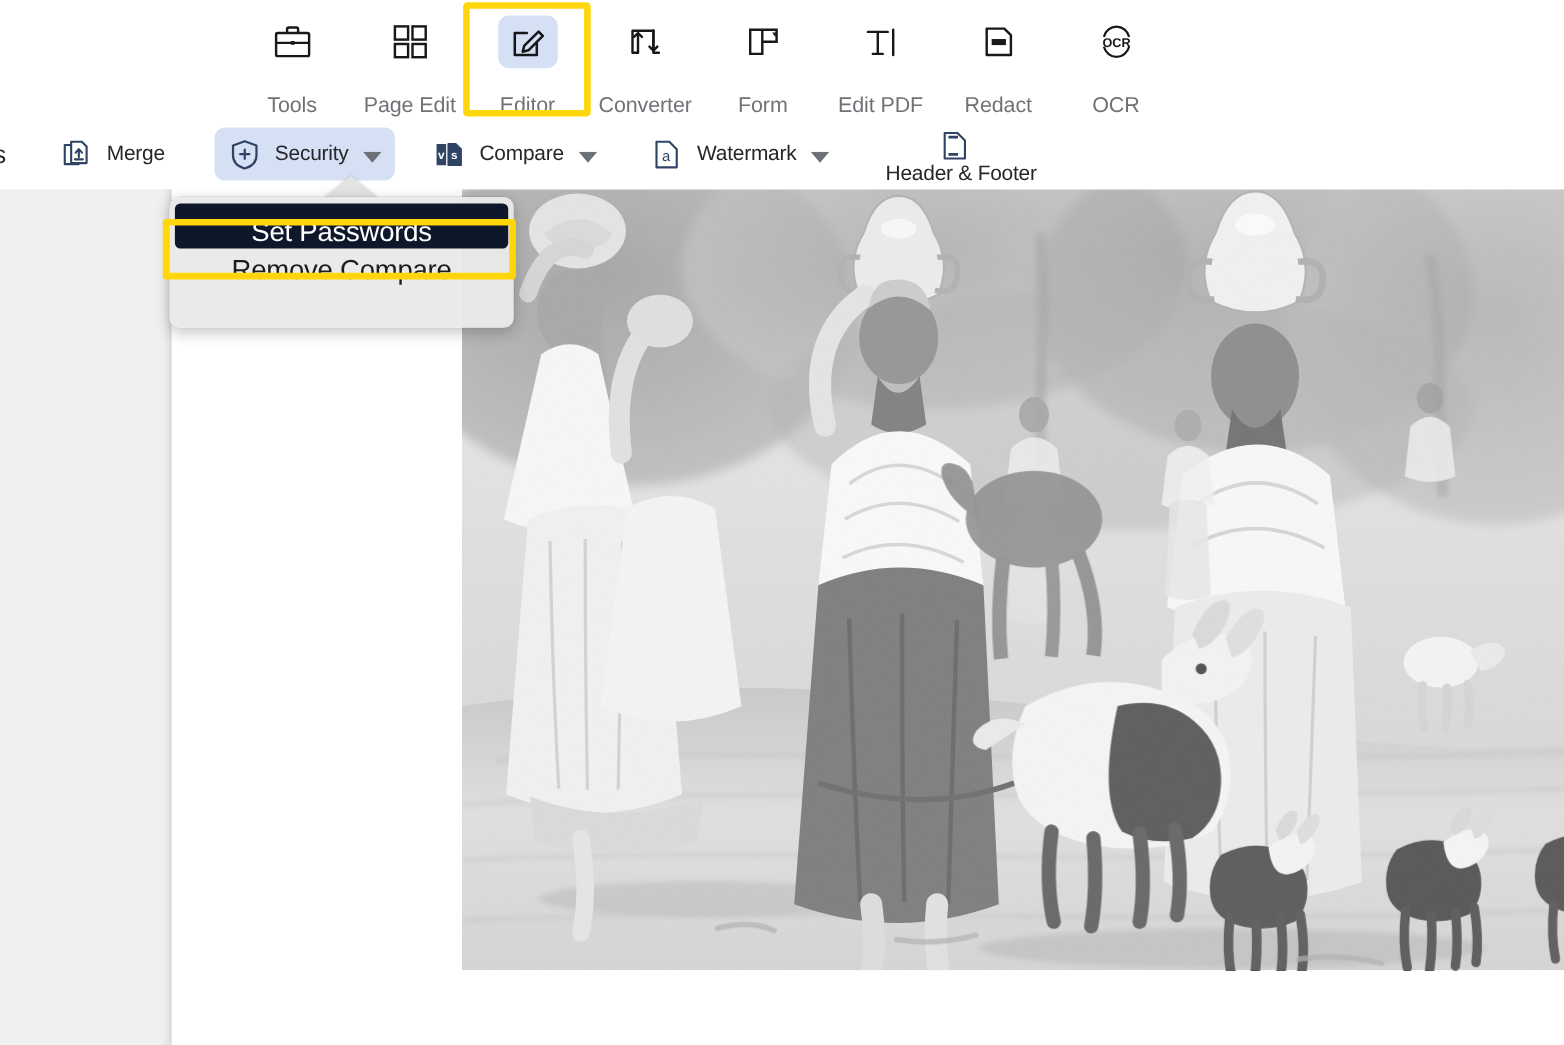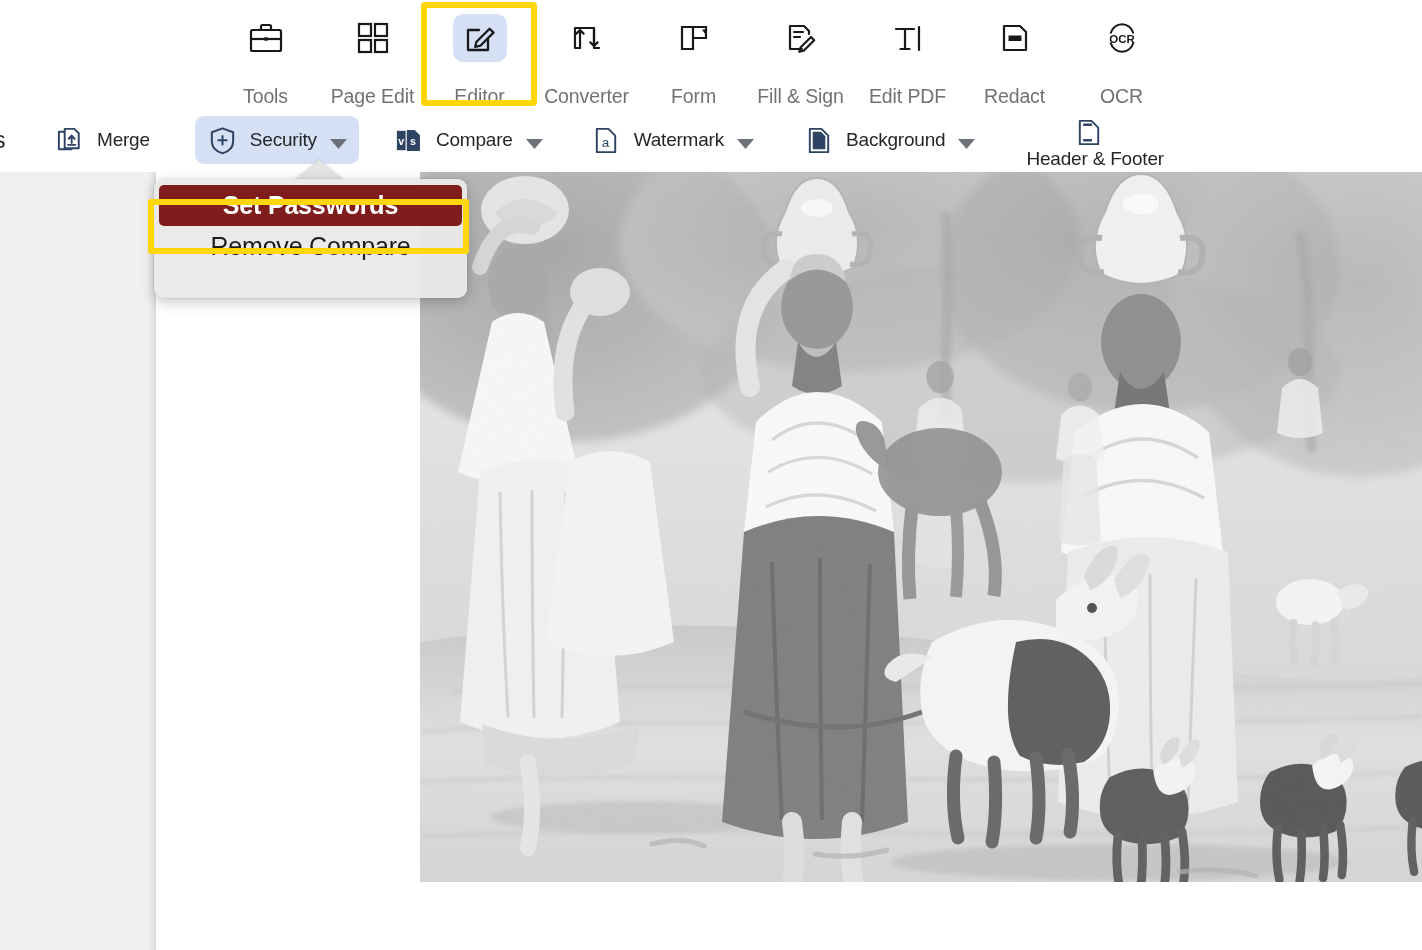--- a/index.html
+++ b/index.html
@@ -181,23 +181,24 @@
     display: flex;
     align-items: center;
     justify-content: center;
     font-size: 25px;
     color: #1c1c1e;
     letter-spacing: -0.2px;
     margin: 0 5px;
     border-radius: 5px;
   }
   .menu-item.hi {
-    background: #7f1d1d;
+    background: #0f172a;
     color: #ffffff;
-    font-weight: bold;
+    font-weight: normal;
+    align-items: flex-end;
   }
   .hl-menu {
     position: absolute;
     left: 148px; top: 199px;
     width: 321px; height: 55px;
     border: 6px solid #FFD60A;
     border-radius: 3px;
     box-sizing: border-box;
     z-index: 70;
     pointer-events: none;
@@ -262,30 +263,20 @@
         <span class="ticon">
           <svg width="34" height="34" viewBox="0 0 34 34" fill="none" stroke="#16181a" stroke-width="2.2">
             <path d="M5 6h24v11H16v11H5z"></path>
             <path d="M16 6v11"></path>
             <path d="M25 8.5l2.6 4 2.6-4z" fill="#16181a" stroke="none"></path>
           </svg>
         </span>
         <span class="tlabel">Form</span>
       </div>
 
-      <div class="tool">
-        <span class="ticon">
-          <svg width="34" height="34" viewBox="0 0 34 34" fill="none" stroke="#16181a" stroke-width="2.2" stroke-linecap="round" stroke-linejoin="round">
-            <path d="M18 28H6V5h14l5 5v3"></path>
-            <path d="M10 11h9M10 16h6"></path>
-            <path d="M16.5 26.5 27 16l3.2 3.2L19.7 29.7l-4.4 1.1z"></path>
-          </svg>
-        </span>
-        <span class="tlabel">Fill &amp; Sign</span>
-      </div>
 
       <div class="tool">
         <span class="ticon">
           <svg width="34" height="34" viewBox="0 0 34 34" fill="none" stroke="#16181a" stroke-width="2.2" stroke-linecap="round">
             <path d="M5 8h18"></path>
             <path d="M14 8v20"></path>
             <path d="M9.5 28h9"></path>
             <path d="M28 6v23"></path>
           </svg>
         </span>
@@ -372,34 +363,20 @@
           </svg>
         </span>
         <span class="slabel">Watermark</span>
         <span class="caret">
           <svg width="17" height="10" viewBox="0 0 17 10">
               <path d="M0 0h17L8.5 10z" fill="#6b7177"></path>
             </svg>
         </span>
       </div>
 
-      <div class="sitem" style="margin-left:25px;">
-        <span class="sicon">
-          <svg width="31" height="31" viewBox="0 0 32 32" fill="none" stroke="#2f4365" stroke-width="2" stroke-linejoin="round">
-            <path d="M6 4h12l7 7v17H6z"></path>
-            <path d="M9 7h8.5l4.5 4.5V25H9z" fill="#2f4365" stroke="none"></path>
-          </svg>
-        </span>
-        <span class="slabel">Background</span>
-        <span class="caret">
-          <svg width="17" height="10" viewBox="0 0 17 10">
-              <path d="M0 0h17L8.5 10z" fill="#6b7177"></path>
-            </svg>
-        </span>
-      </div>
 
       <div class="sitem" style="margin-left:27px;flex-direction:column;">
         <span class="sicon">
           <svg width="31" height="31" viewBox="0 0 32 32" fill="none" stroke="#2f4365" stroke-width="2" stroke-linejoin="round">
             <path d="M6 4h12l7 7v17H6z"></path>
             <path d="M9.5 8h9M9.5 24h9" stroke-width="2.6" stroke-linecap="butt"></path>
           </svg>
         </span>
         <span class="slabel">Header &amp; Footer</span>
         <span class="caret">

